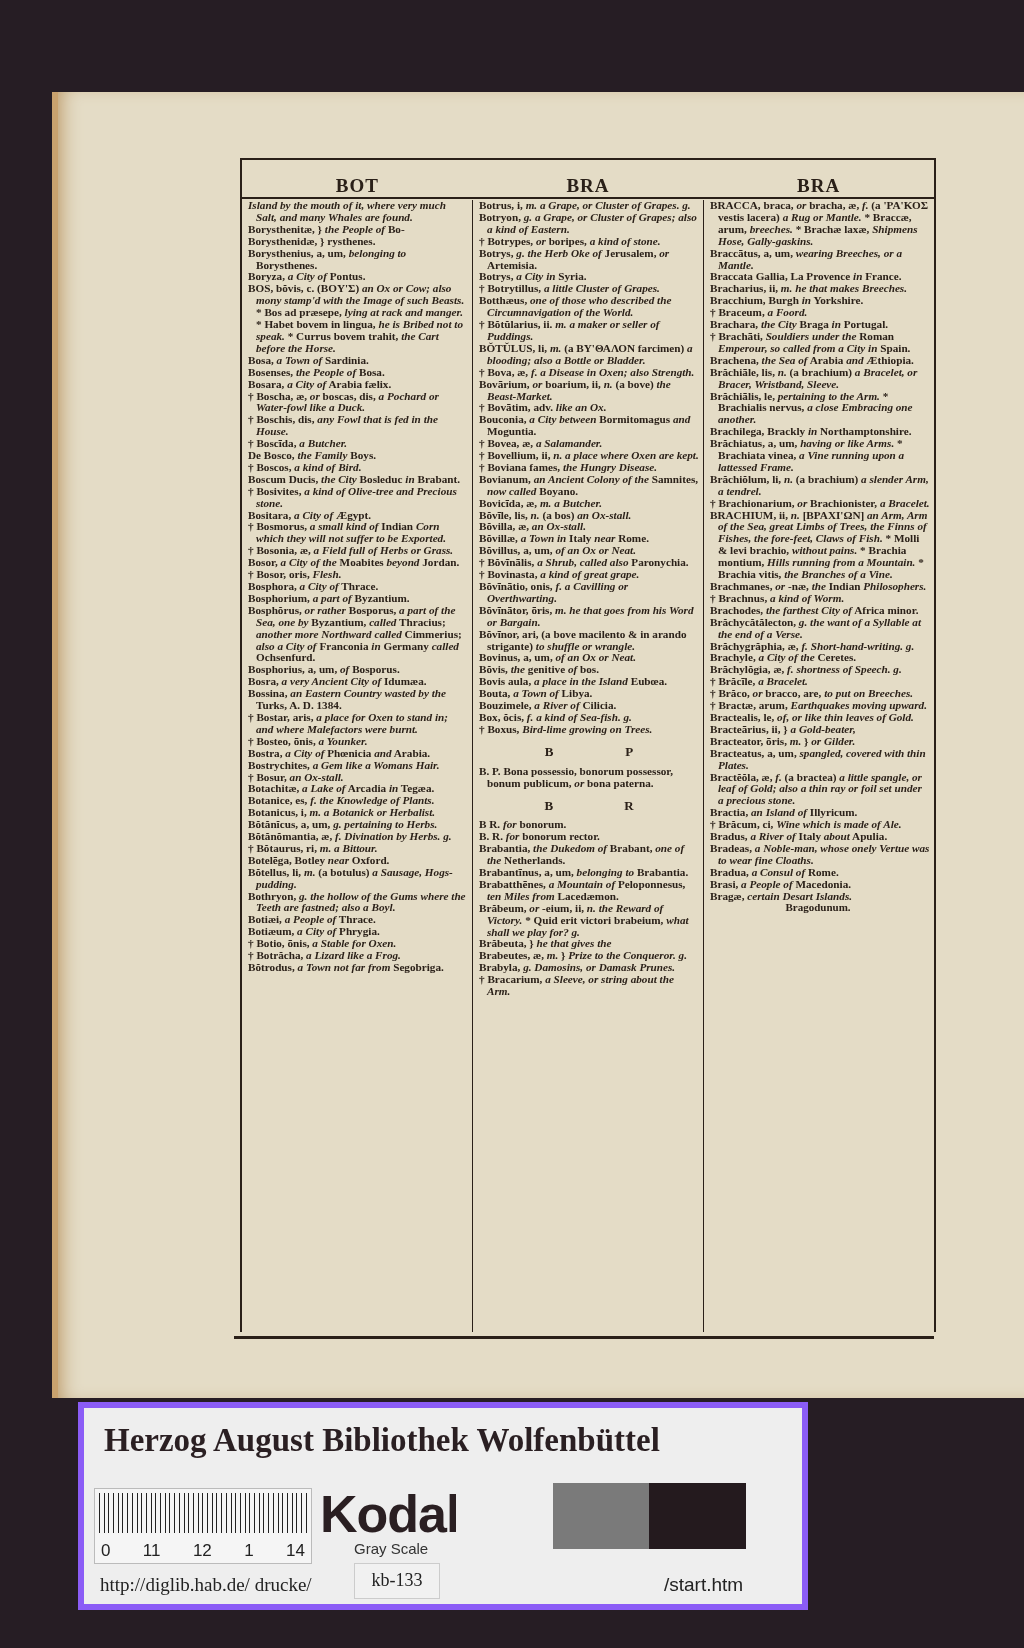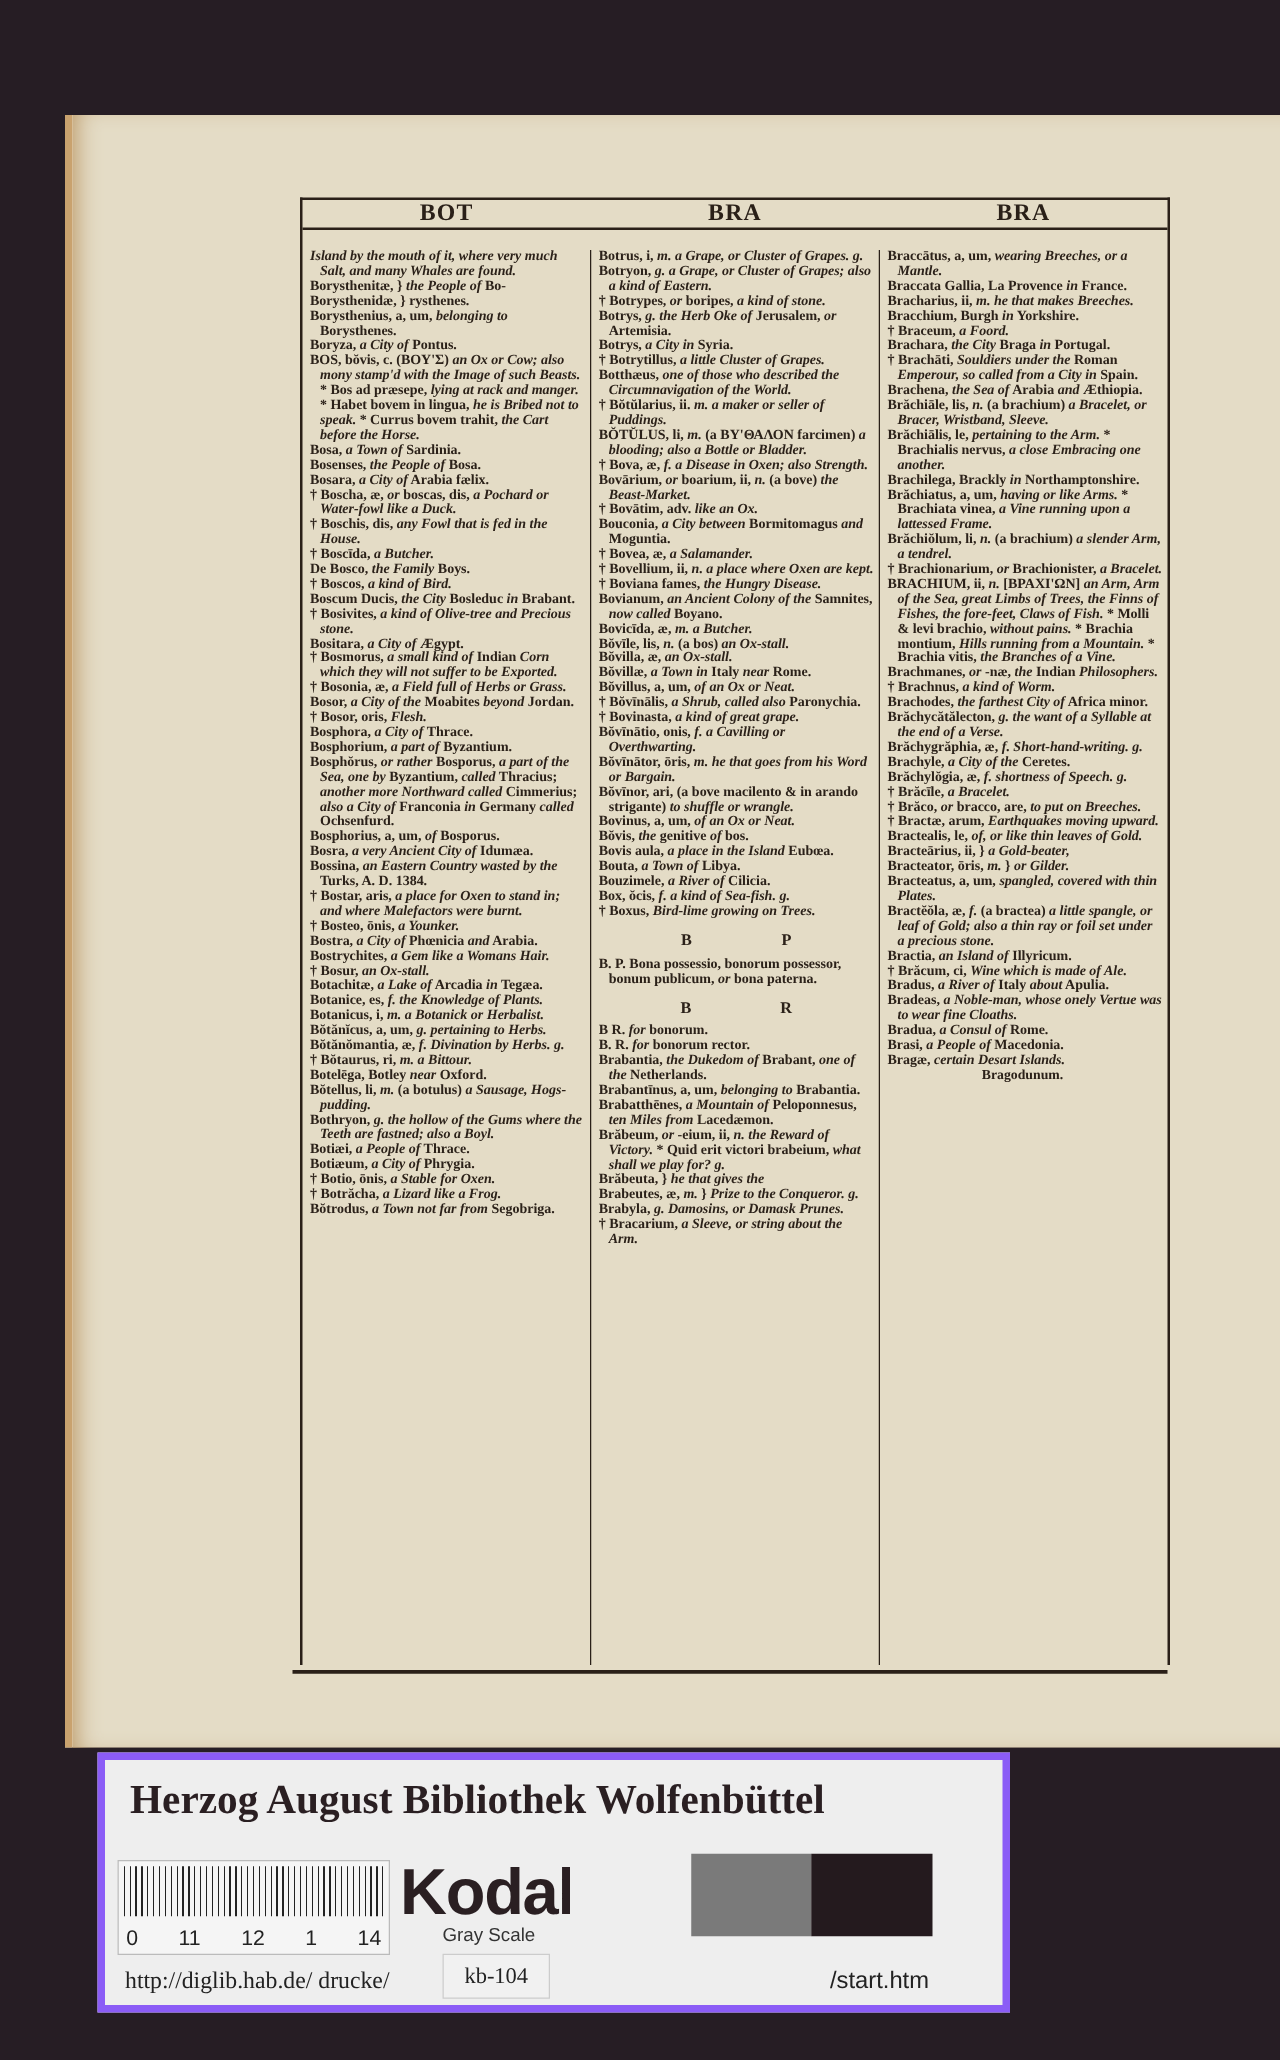--- a/index.html
+++ b/index.html
@@ -1,19 +1,19 @@
 <!DOCTYPE html>
 <html><head>
 <meta charset="utf-8">
 <style>
   html, body { margin:0; padding:0; }
   body { width:1024px; height:1648px; background:#261d24; position:relative; overflow:hidden; font-family:"Liberation Serif", serif; }
   .page { position:absolute; left:52px; top:92px; width:972px; height:1306px; background:#e4dcc6; border-left:6px solid #c9a26e; box-shadow:inset 12px 0 20px -10px #b8935f; }
   .frame { position:absolute; left:182px; top:66px; width:692px; height:1172px; border-left:2px solid #2a2018; border-right:2px solid #2a2018; border-top:2px solid #2a2018; }
-  .heads { position:absolute; left:0; top:0; width:100%; height:22px; border-bottom:2px solid #2a2018; display:flex; }
+  .heads { position:absolute; left:0; top:15px; width:100%; height:22px; border-bottom:2px solid #2a2018; display:flex; }
   .heads div { flex:1; text-align:center; font-size:19px; font-weight:bold; color:#2a2018; line-height:22px; letter-spacing:1px; }
   .cols { position:absolute; left:0; top:40px; width:100%; bottom:0; display:flex;font-weight:bold; }
   .col { flex:1; padding:0 4px 0 6px; font-size:11.2px; line-height:11.9px; color:#2b2119; }
   .col + .col { border-left:1px solid #2a2018; }
   .entry { margin:0; text-indent:0; padding-left:8px; text-indent:-8px; }
   .entry i { font-style:italic; }
   .letter-pair { display:flex; justify-content:space-around; padding:10px 30px 8px 30px; font-size:13px; }
   .catch { text-align:center; padding-right:4px; font-size:11px; }
   .bottom-rule { position:absolute; left:176px; top:1244px; width:700px; height:3px; background:#2a2018; }
   .card { position:absolute; left:78px; top:1402px; width:718px; height:196px; background:#eeeeee; border:6px solid #8b5cf6; }
@@ -138,20 +138,21 @@
           <p class="entry">Brabantia, <i>the Dukedom of</i> Brabant, <i>one of the</i> Netherlands.</p>
           <p class="entry">Brabantīnus, a, um, <i>belonging to</i> Brabantia.</p>
           <p class="entry">Brabatthēnes, <i>a Mountain of</i> Peloponnesus, <i>ten Miles from</i> Lacedæmon.</p>
           <p class="entry">Brăbeum, <i>or</i> -eium, ii, <i>n. the Reward of Victory.</i> * Quid erit victori brabeium, <i>what shall we play for? g.</i></p>
           <p class="entry">Brăbeuta, } <i>he that gives the</i></p>
           <p class="entry">Brabeutes, æ, <i>m.</i> } <i>Prize to the Conqueror. g.</i></p>
           <p class="entry">Brabyla, <i>g. Damosins, or Damask Prunes.</i></p>
           <p class="entry">† Bracarium, <i>a Sleeve, or string about the Arm.</i></p>
         </div>
       <div class="col">
+          <p class="entry">BRACCA, braca, <i>or</i> bracha, æ, <i>f.</i> (a 'PA'ΚΟΣ vestis lacera) <i>a Rug or Mantle.</i> * Braccæ, arum, <i>breeches.</i> * Brachæ laxæ, <i>Shipmens Hose, Gally-gaskins.</i></p>
           <p class="entry">Braccātus, a, um, <i>wearing Breeches, or a Mantle.</i></p>
           <p class="entry">Braccata Gallia, La Provence <i>in</i> France.</p>
           <p class="entry">Bracharius, ii, <i>m. he that makes Breeches.</i></p>
           <p class="entry">Bracchium, Burgh <i>in</i> Yorkshire.</p>
           <p class="entry">† Braceum, <i>a Foord.</i></p>
           <p class="entry">Brachara, <i>the City</i> Braga <i>in</i> Portugal.</p>
           <p class="entry">† Brachāti, <i>Souldiers under the</i> Roman <i>Emperour, so called from a City in</i> Spain.</p>
           <p class="entry">Brachena, <i>the Sea of</i> Arabia <i>and</i> Æthiopia.</p>
           <p class="entry">Brăchiāle, lis, <i>n.</i> (a brachium) <i>a Bracelet, or Bracer, Wristband, Sleeve.</i></p>
           <p class="entry">Brăchiālis, le, <i>pertaining to the Arm.</i> * Brachialis nervus, <i>a close Embracing one another.</i></p>
@@ -201,16 +202,16 @@
       <span>14</span>
     </div>
   </div>
   <div class="kodak">Kodak</div>
   <div class="gray-label">Gray Scale</div>
   <div class="swatches">
     <div style="background: rgb(238, 238, 238);"></div>
     <div style="background: rgb(122, 122, 122);"></div>
     <div style="background: rgb(36, 26, 30);"></div>
   </div>
-  <div class="kb">kb-104</div>
+  <div class="kb">kb-133</div>
   <div class="url">http://diglib.hab.de/ drucke/</div>
   <div class="url2">/start.htm</div>
 </div>
 
 </body></html>

